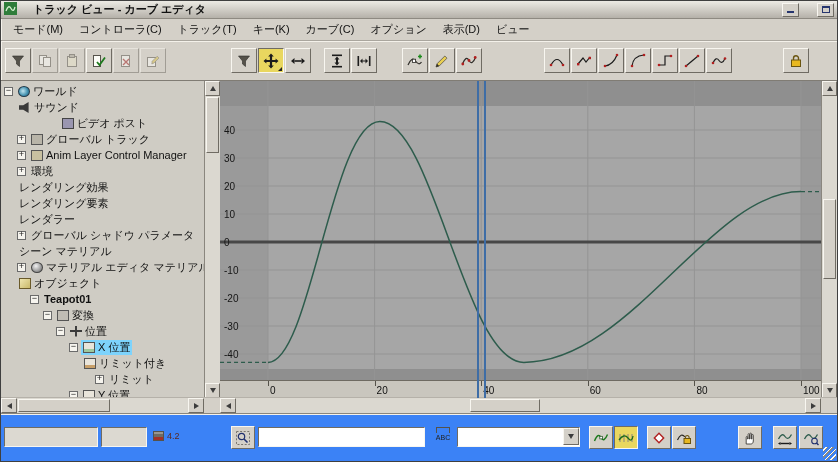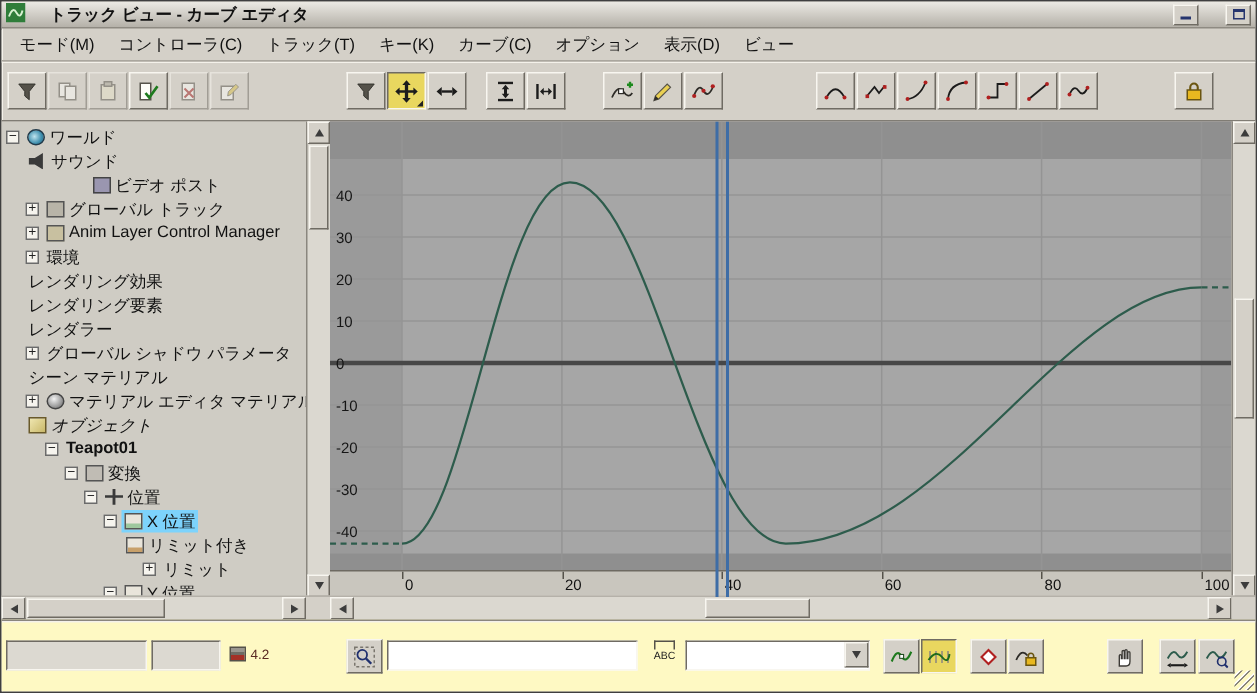--- a/index.html
+++ b/index.html
@@ -58,21 +58,21 @@
 .hscroll-row{position:absolute;top:396px;left:0;width:836px;height:16px;background:#d4d0c8;border-top:1px solid #b5b1a9}
 .hscroll{position:absolute;top:0;height:15px;background:#dbd8d0}
 .hs-btn{position:absolute;top:0;width:16px;height:15px;background:#d4d0c8;border:1px solid;border-color:#f8f6f0 #6f6b63 #6f6b63 #f8f6f0;display:flex;align-items:center;justify-content:center}
 .hs-thumb{position:absolute;top:1px;height:13px;background:#d4d0c8;border:1px solid;border-color:#f8f6f0 #6f6b63 #6f6b63 #f8f6f0}
 .corner{position:absolute;top:0;width:16px;height:15px;background:#d4d0c8}
 .tri-up{width:0;height:0;border-left:3.5px solid transparent;border-right:3.5px solid transparent;border-bottom:5px solid #3c3c3c}
 .tri-down{width:0;height:0;border-left:3.5px solid transparent;border-right:3.5px solid transparent;border-top:5px solid #3c3c3c}
 .tri-left{width:0;height:0;border-top:3.5px solid transparent;border-bottom:3.5px solid transparent;border-right:5px solid #3c3c3c}
 .tri-right{width:0;height:0;border-top:3.5px solid transparent;border-bottom:3.5px solid transparent;border-left:5px solid #3c3c3c}
 
-.statusbar{position:absolute;top:412px;left:0;width:836px;height:48px;border-top:1px solid #8a867e;box-shadow:inset 0 1px 0 #f4f1ea;background:#fef9c3}
+.statusbar{position:absolute;top:412px;left:0;width:836px;height:48px;border-top:1px solid #8a867e;box-shadow:inset 0 1px 0 #f4f1ea;background:#3b82f6}
 .sunken-field{position:absolute;top:13px;height:20px;background:#dcd9d1;border:1px solid;border-color:#6f6b63 #f8f6f0 #f8f6f0 #6f6b63}
 .sunken-field.white{background:#fff}
 .sbtn{position:absolute;top:12px;width:24px;height:23px;background:#d4d0c8;border:1px solid;border-color:#f8f6f0 #6f6b63 #6f6b63 #f8f6f0;display:flex;align-items:center;justify-content:center}
 .sbtn.active{border-color:#6f6b63 #f8f6f0 #f8f6f0 #6f6b63;background:#e9d75f}
 .key-stats{position:absolute;left:152px;top:17px;font-size:9px;color:#5a2a22;display:flex;gap:3px;align-items:center}
 .ks-icon{width:11px;height:10px;background:linear-gradient(#9a968e 0 30%,#6f6b63 30% 60%,#a43026 60% 100%);border:1px solid #55524a}
 .abc{position:absolute;left:430px;top:13px;width:24px;height:21px;display:flex;flex-direction:column;align-items:center;font-size:7px;color:#222;line-height:8px}
 .abc-bracket{width:14px;height:6px;border:1px solid #55524a;border-bottom:none;margin-bottom:1px}
 .combo{position:absolute;left:456px;top:13px;width:123px;height:20px;background:#fff;border:1px solid;border-color:#6f6b63 #f8f6f0 #f8f6f0 #6f6b63}
 .combo-btn{position:absolute;right:0;top:0;width:16px;height:17px;background:#d4d0c8;border:1px solid;border-color:#f8f6f0 #6f6b63 #6f6b63 #f8f6f0;display:flex;align-items:center;justify-content:center}
@@ -325,21 +325,21 @@
             <span class="tlb">シーン マテリアル</span>
           </span>
         </div>
         <div class="trow" style="padding-left: 16px;">
           <span class="exp">+</span>
           <span class="tw">
             <span class="tico ico-sphere"></span>
             <span class="tlb">マテリアル エディタ マテリアル</span>
           </span>
         </div>
-        <div class="trow" style="padding-left: 16px; font-style: italic;">
+        <div class="trow" style="padding-left: 16px;">
           <span class="tw">
             <span class="tico ico-objects"></span>
             <span class="tlb">オブジェクト</span>
           </span>
         </div>
         <div class="trow" style="padding-left: 29px;">
           <span class="exp">−</span>
           <span class="tw">
             <span class="tlb bold">Teapot01</span>
           </span>

